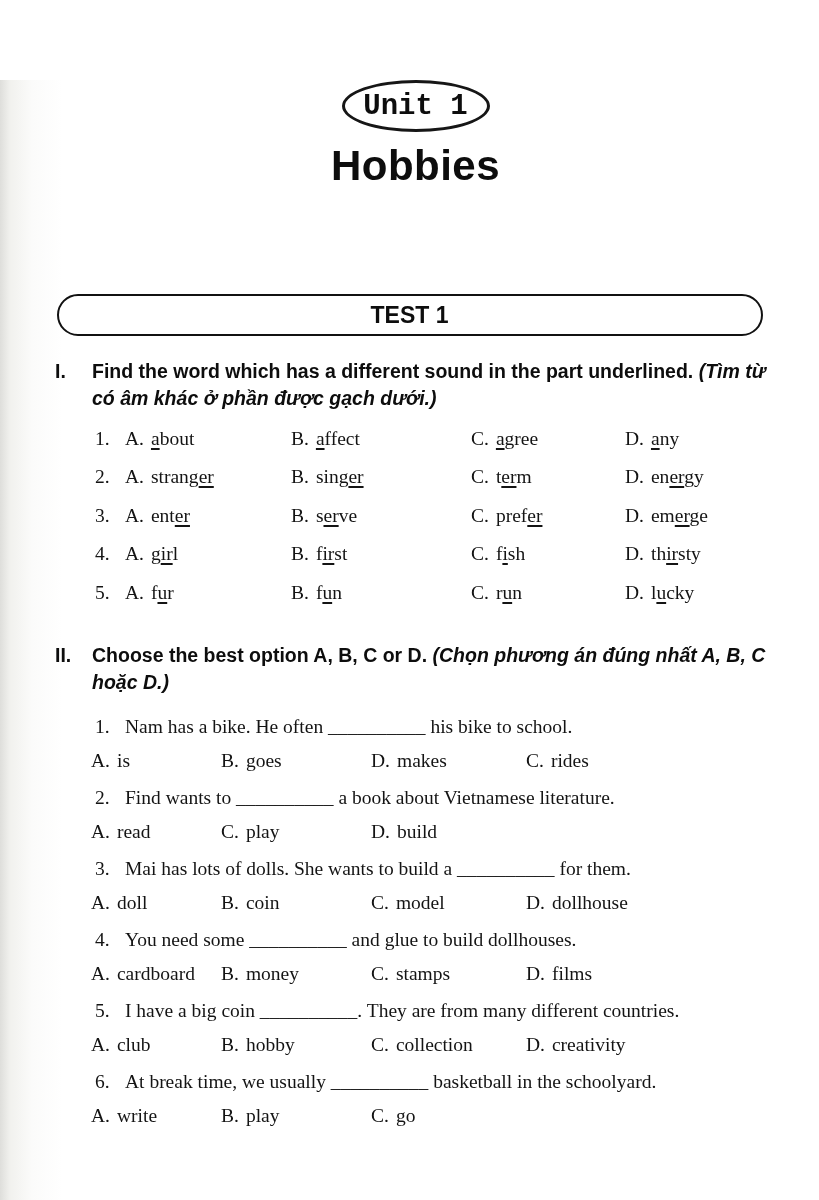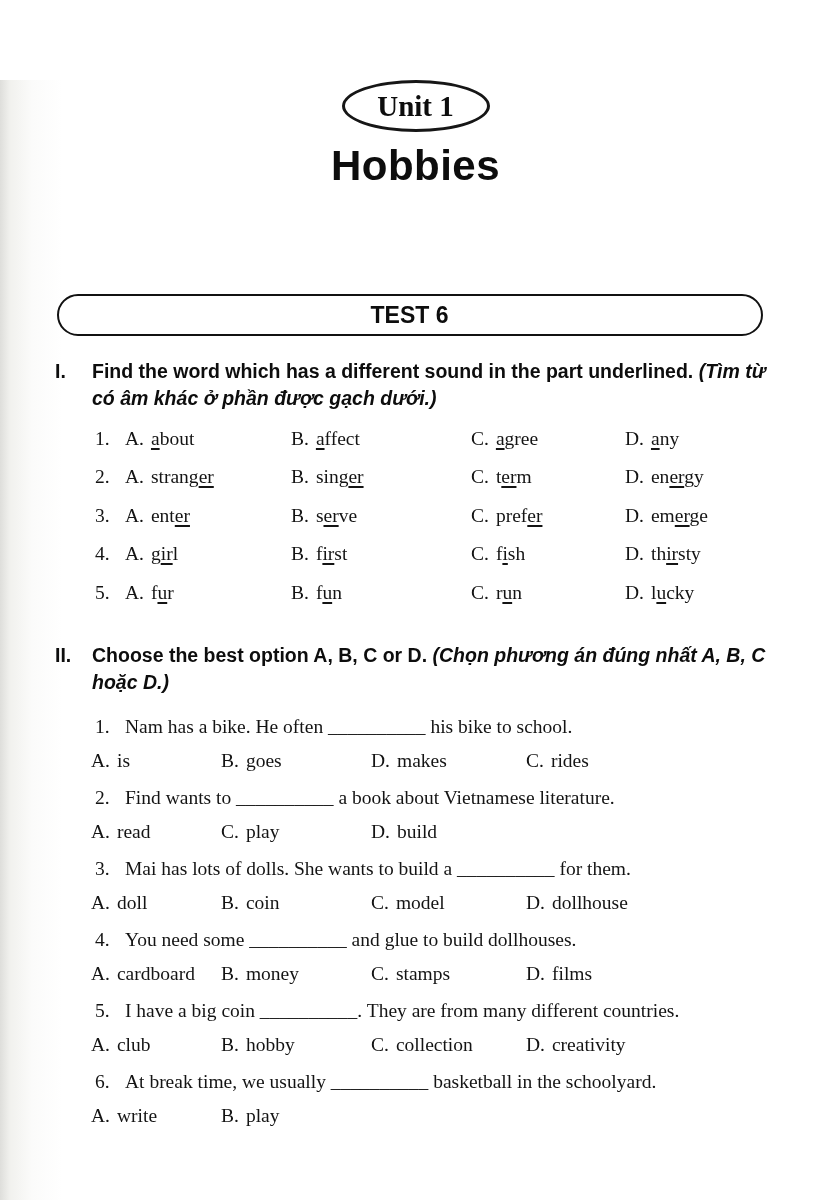--- a/index.html
+++ b/index.html
@@ -16,21 +16,21 @@
     background:linear-gradient(90deg,#dededb 0px,#f1f1ee 10px,#fbfbfa 32px,#ffffff 62px);
   }
   
   .unit-badge{
     width:142px;height:46px;
     border:3.5px solid #161616;
     border-radius:50%;
     margin:80px auto 0 auto;
     transform:translateX(6px);
     display:flex;align-items:center;justify-content:center;
-    font-family:Liberation Serif, serif;
+    font-family:Liberation Mono, monospace;
     font-weight:bold;font-size:29px;color:#0d0d0d;
   }
   .unit-title{
     margin:10px 0 0 0;
     text-align:center;
     font-family:"Liberation Sans", sans-serif;
     font-weight:bold;font-size:42px;color:#0d0d0d;
     letter-spacing:0.5px;
     transform:translateX(6px);
   }
@@ -89,21 +89,21 @@
 
 <div class="page">
 
   <div class="unit-badge">
     <span>Unit 1</span>
   </div>
 
   <div class="unit-title">Hobbies</div>
 
   <div class="test-bar">
-    <span>TEST 6</span>
+    <span>TEST 1</span>
   </div>
 
   <div>
     <div class="section-heading">
       <span class="numeral">I.</span>
       <span class="en">Find the word which has a different sound in the part underlined.</span>
       <span> </span>
       <span class="vi">(Tìm từ có âm khác ở phần được gạch dưới.)</span>
     </div>
     <div class="sound-items">
@@ -213,18 +213,19 @@
           </div>
         </div>
         <div class="mc-item">
           <div class="mc-question">
             <span class="item-num">6.</span>
             <span class="q-text">At break time, we usually __________ basketball in the schoolyard.</span>
           </div>
           <div class="mc-options">
             <span class="mc-opt"><span class="opt-label">A.</span><span class="opt-word">write</span></span>
             <span class="mc-opt"><span class="opt-label">B.</span><span class="opt-word">play</span></span>
+            <span class="mc-opt"><span class="opt-label">C.</span><span class="opt-word">go</span></span>
           </div>
         </div>
       </div>
   </div>
 
 </div>
 
 </body></html>

